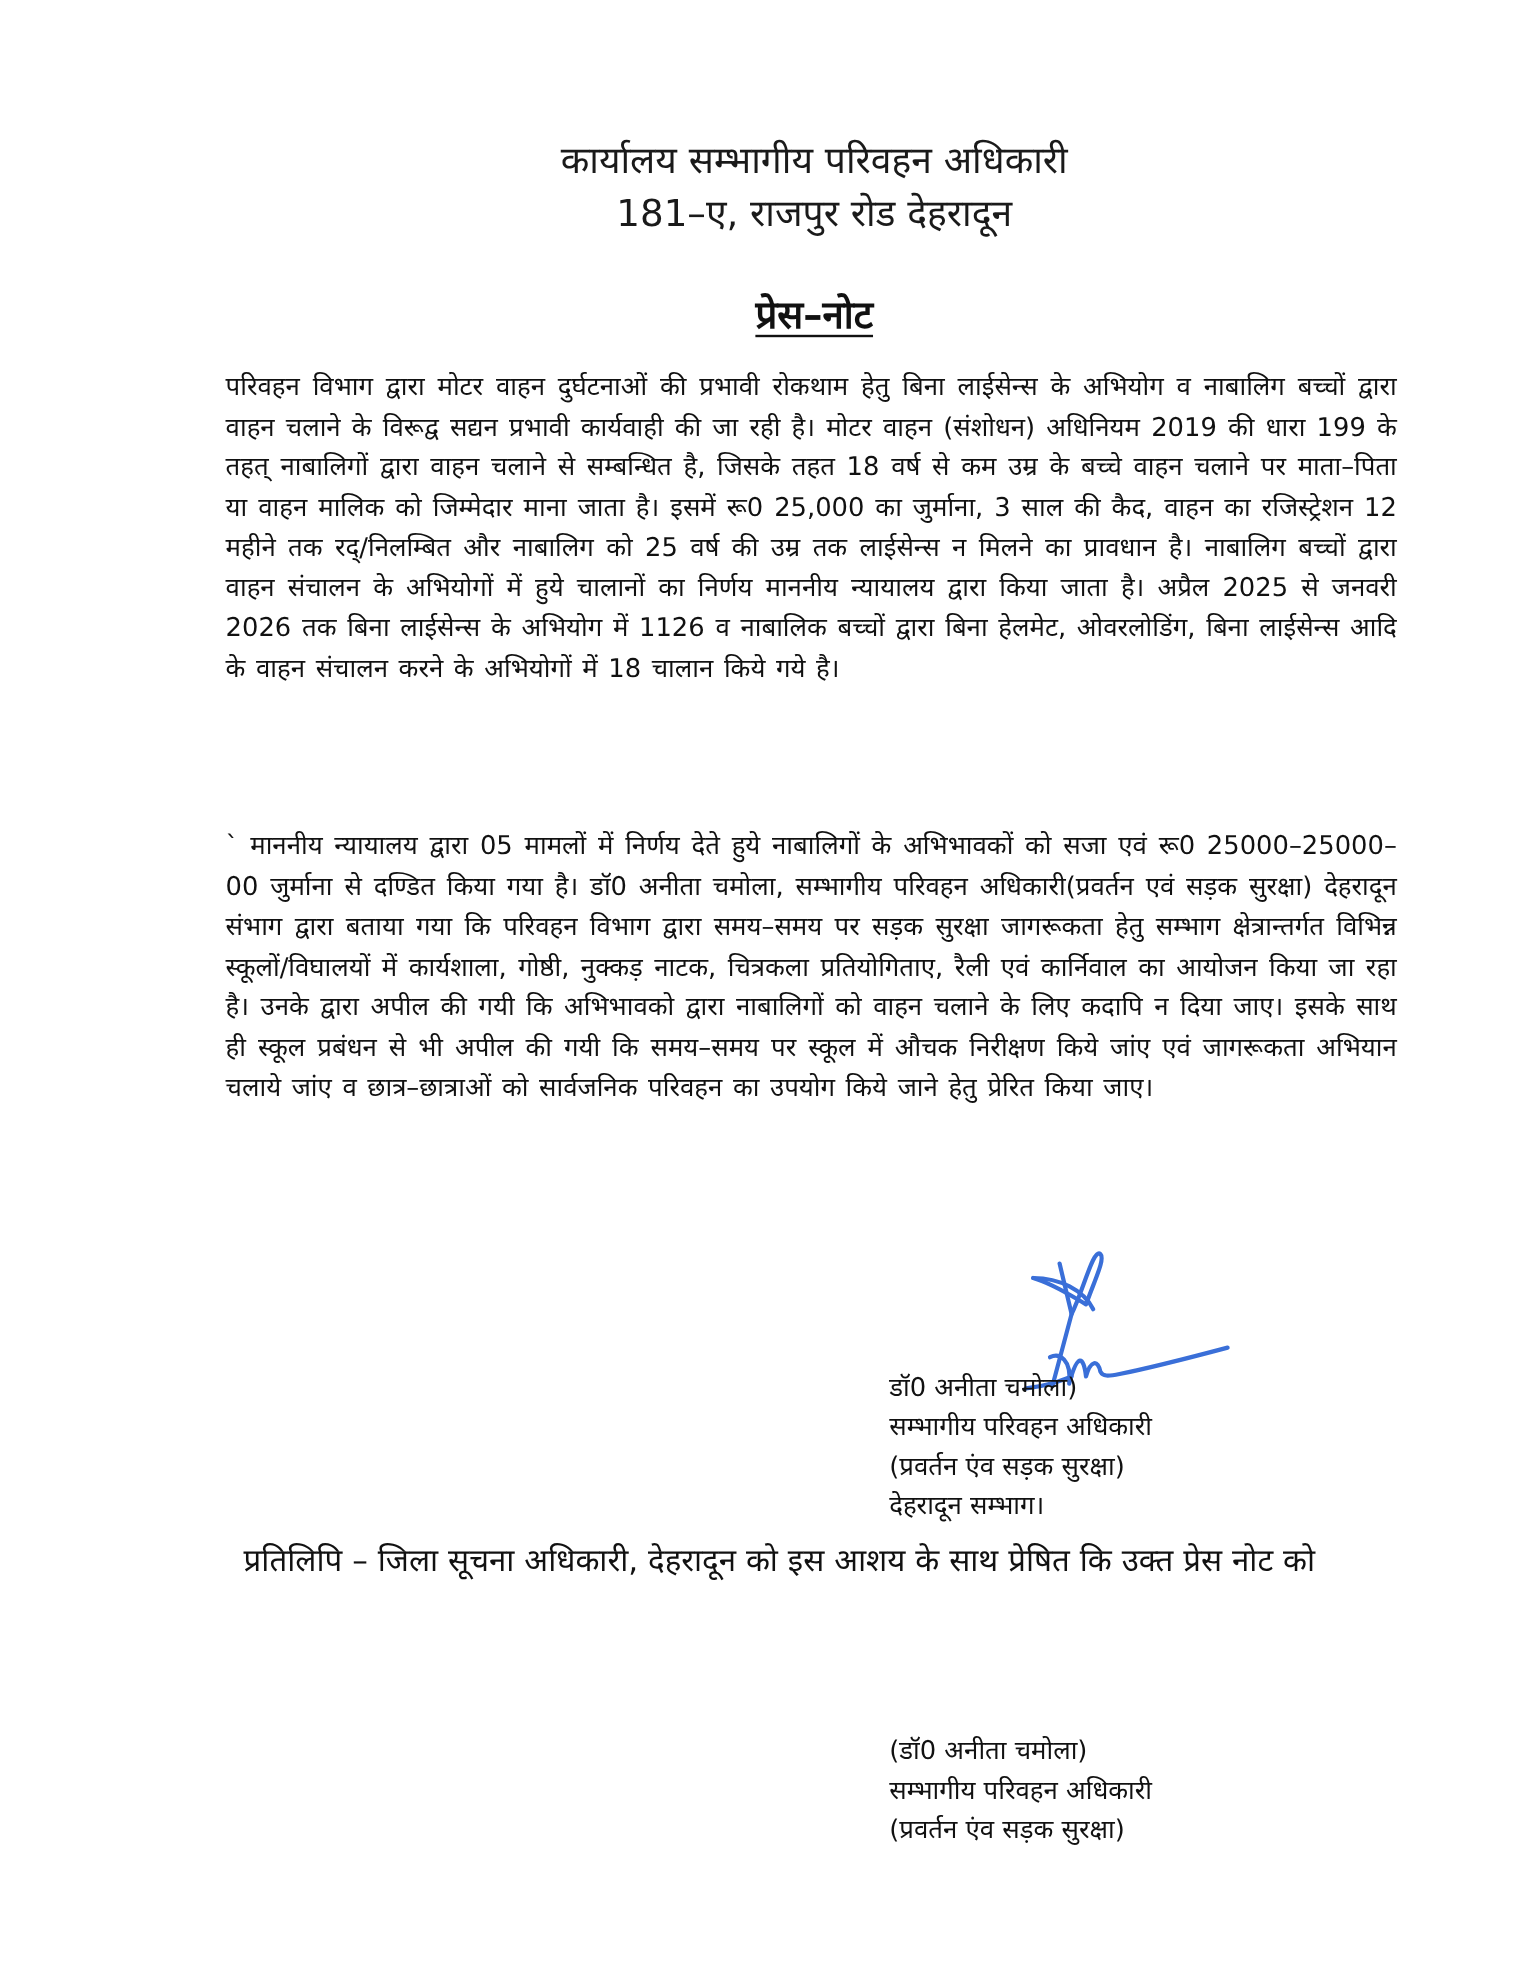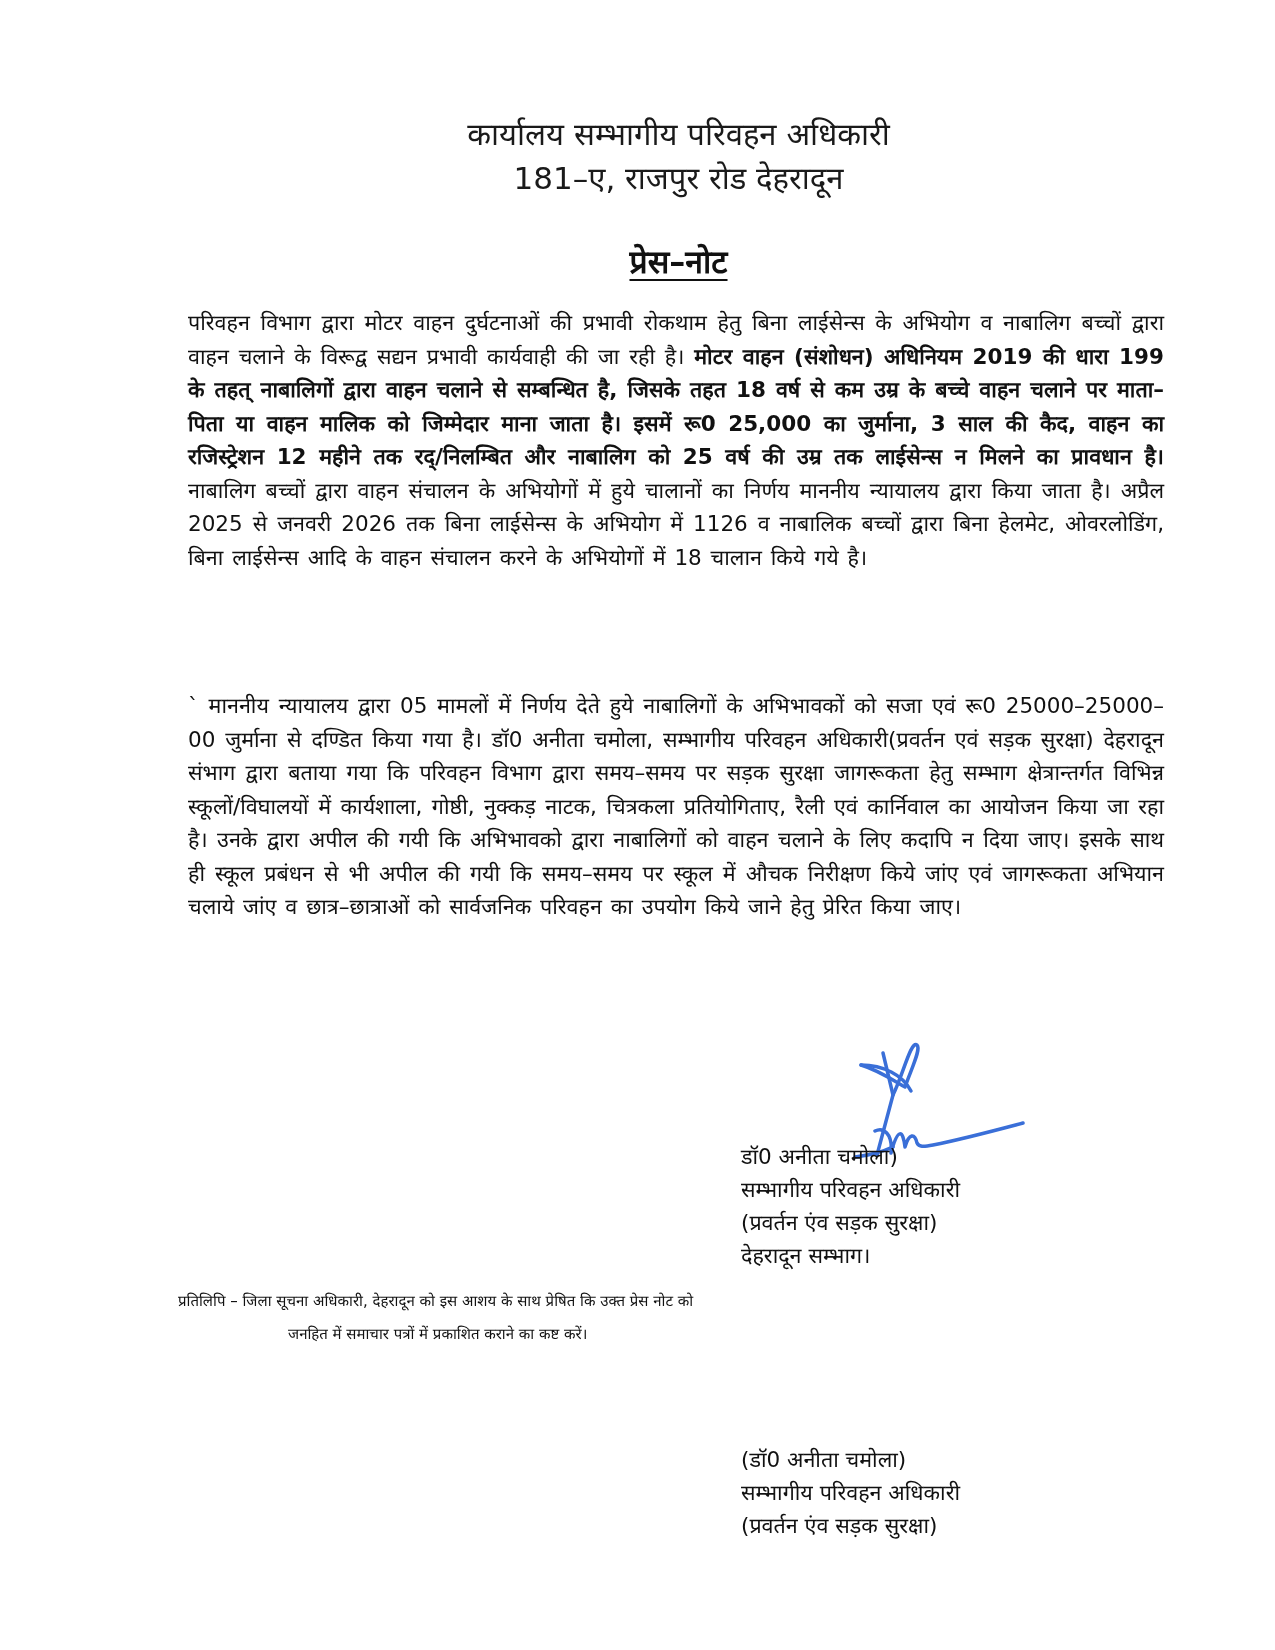--- a/index.html
+++ b/index.html
@@ -44,43 +44,43 @@
       left: 147px;
       width: 976px;
       font-size: 21.5px;
       line-height: 33.5px;
       text-align: justify;
       text-align-last: left;
       word-spacing: 2px;
     }
     .para1 { top: 306px; }
     .para2 { top: 689px; }
-    .bold { font-weight: bold; }
+    .bold { font-weight: normal; }
     .signature {
       position: absolute;
       left: 812px;
       top: 1035px;
       width: 180px;
       height: 130px;
     }
     .sig-block {
       position: absolute;
       left: 700px;
       width: 400px;
       font-size: 21.5px;
       line-height: 33px;
     }
     .sig-block-1 { top: 1140px; }
     .sig-block-2 { top: 1443px; }
     .copy {
       position: absolute;
-      left: 137px;
+      left: 162px;
       top: 1285px;
       width: 976px;
-      font-size: 15px;
+      font-size: 26px;
       line-height: 33px;
     }
     .copy .indent { padding-left: 110px; display: block; }
   </style>
 </head>
 <body>
 
 <div class="page">
 
   <div class="header">
@@ -108,21 +108,20 @@
 
   <div class="sig-block sig-block-1">
     <div>डॉ0 अनीता चमोला)</div>
     <div>सम्भागीय परिवहन अधिकारी</div>
     <div>(प्रवर्तन एंव सड़क सुरक्षा)</div>
     <div>देहरादून सम्भाग।</div>
   </div>
 
   <div class="copy">
     <span>प्रतिलिपि – जिला सूचना अधिकारी, देहरादून को इस आशय के साथ प्रेषित कि उक्त प्रेस नोट को</span>
-    <span class="indent">जनहित में समाचार पत्रों में प्रकाशित कराने का कष्ट करें।</span>
   </div>
 
   <div class="sig-block sig-block-2">
     <div>(डॉ0 अनीता चमोला)</div>
     <div>सम्भागीय परिवहन अधिकारी</div>
     <div>(प्रवर्तन एंव सड़क सुरक्षा)</div>
   </div>
 
 </div>
 

